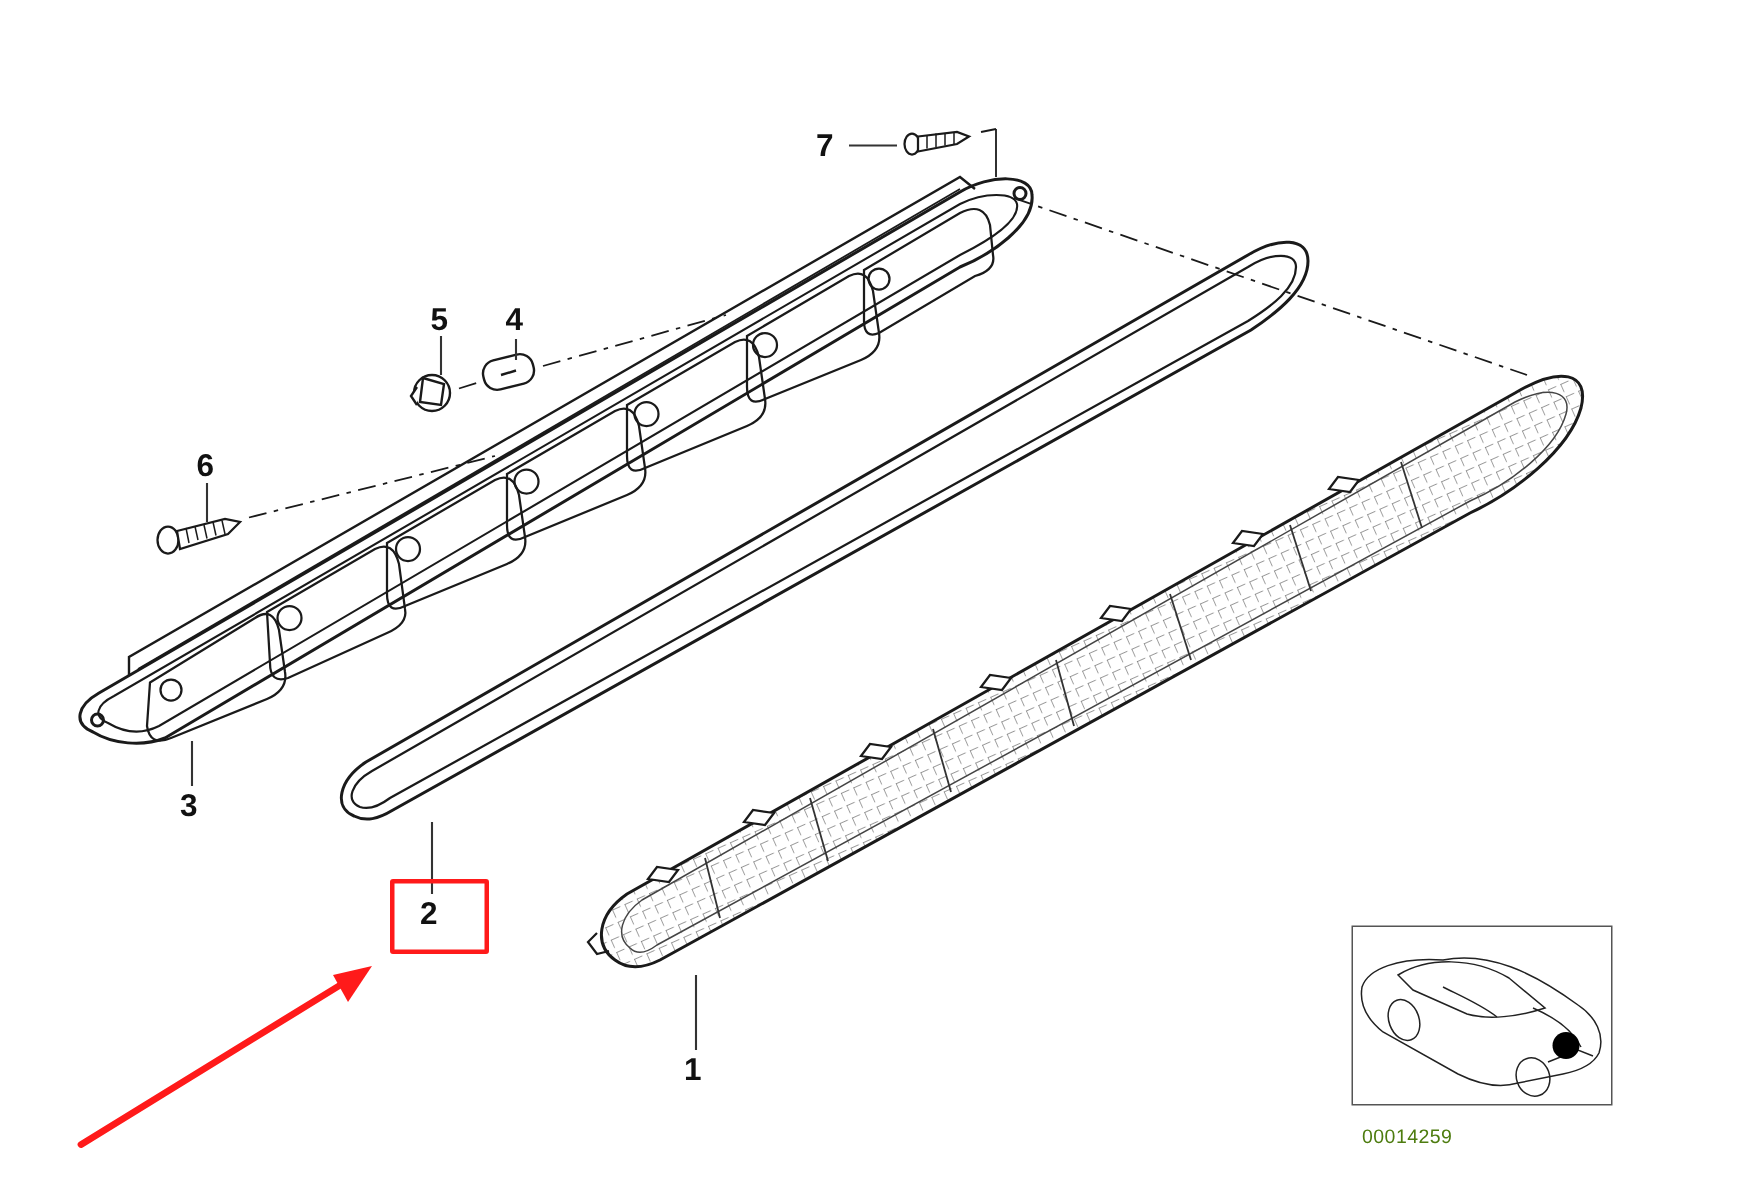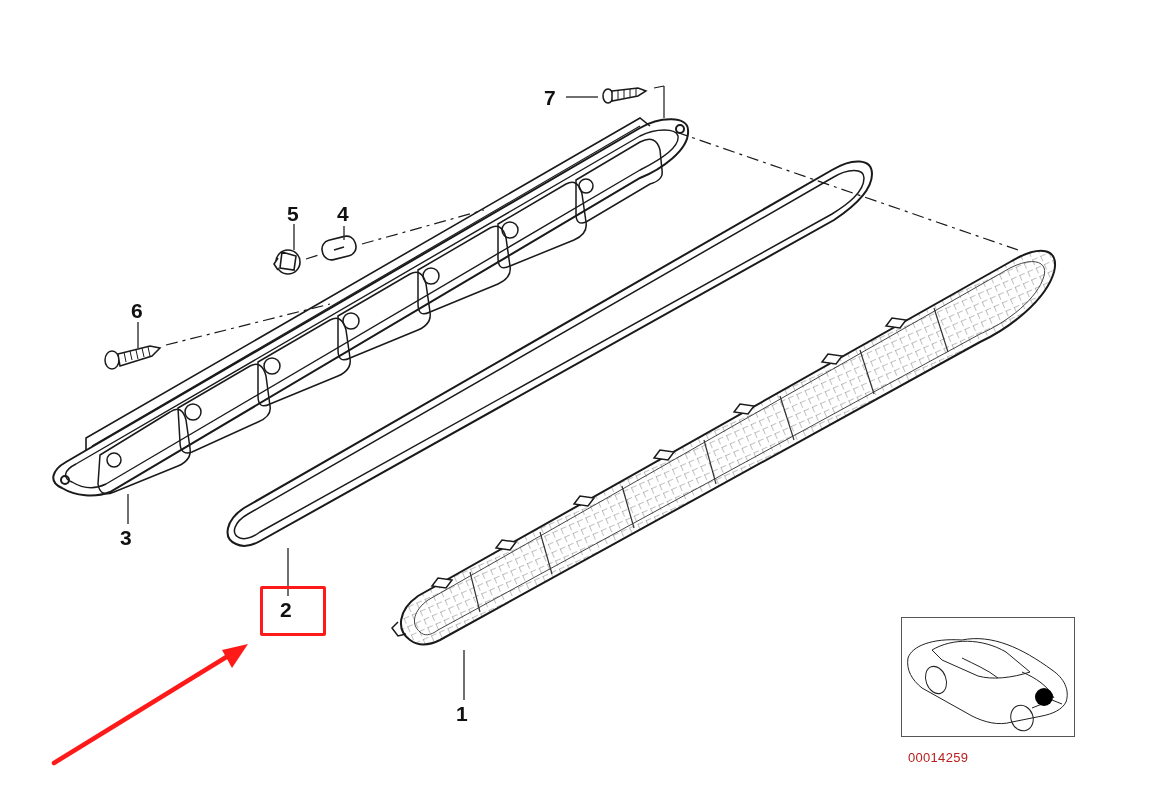--- a/index.html
+++ b/index.html
@@ -1,21 +1,21 @@
 <!DOCTYPE html>
 <html><head>
   <meta charset="utf-8">
   <style>
     html, body { margin: 0; padding: 0; background: #ffffff; }
     body { width: 1171px; height: 791px; position: relative; overflow: hidden;
            font-family: "Liberation Sans", sans-serif; }
     #diagram { position: absolute; left: 0; top: 0; width: 1171px; height: 791px; }
     .callout { position: absolute; font-family: "Liberation Sans", sans-serif; font-weight: bold;
                font-size: 21px; color: #111; line-height: 1; }
-    .ref-code { position: absolute; left: 908px; top: 750px; font-size: 13px; color: #b91c1c;
+    .ref-code { position: absolute; left: 908px; top: 750px; font-size: 13px; color: #4d7c0f;
                 font-family: "Liberation Sans", sans-serif; letter-spacing: 0.3px; }
     .highlight-box { position: absolute; left: 260px; top: 586px; width: 66px; height: 50px;
                      border: 3px solid #ff1a1a; box-sizing: border-box; border-radius: 2px; }
     .inset { position: absolute; left: 901px; top: 617px; width: 174px; height: 120px;
              border: 1.5px solid #555; box-sizing: border-box; background: #fff; }
   </style>
 </head>
 <body>
 
 <svg id="diagram" viewBox="0 0 1171 791" xmlns="http://www.w3.org/2000/svg">

